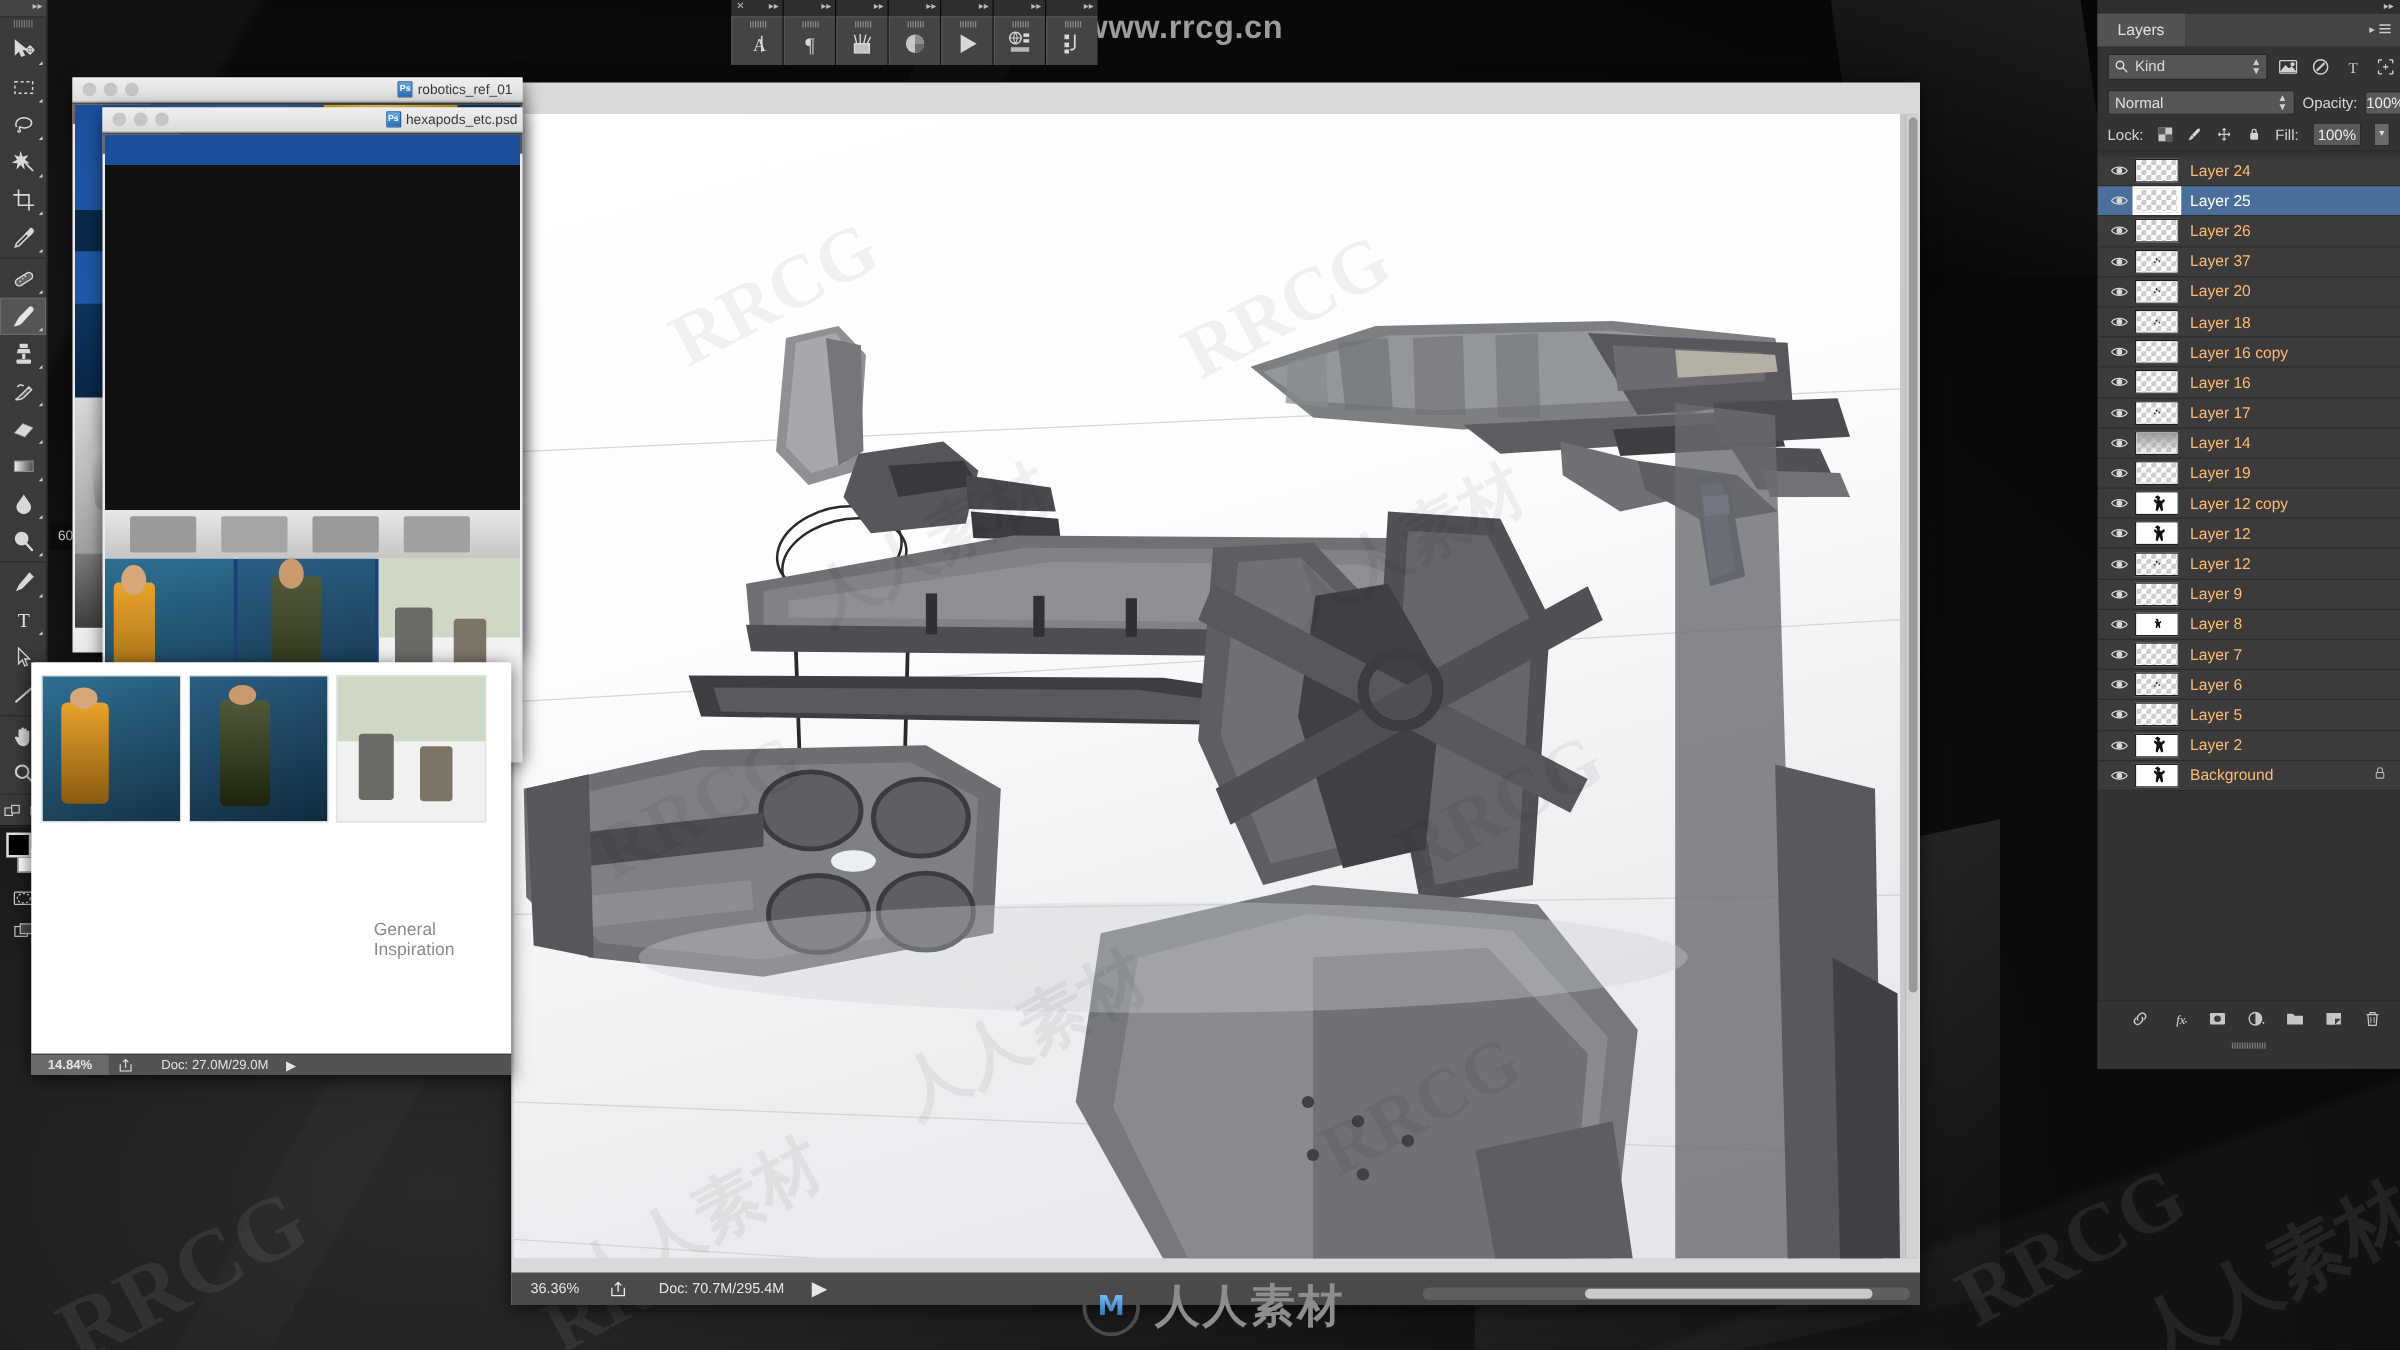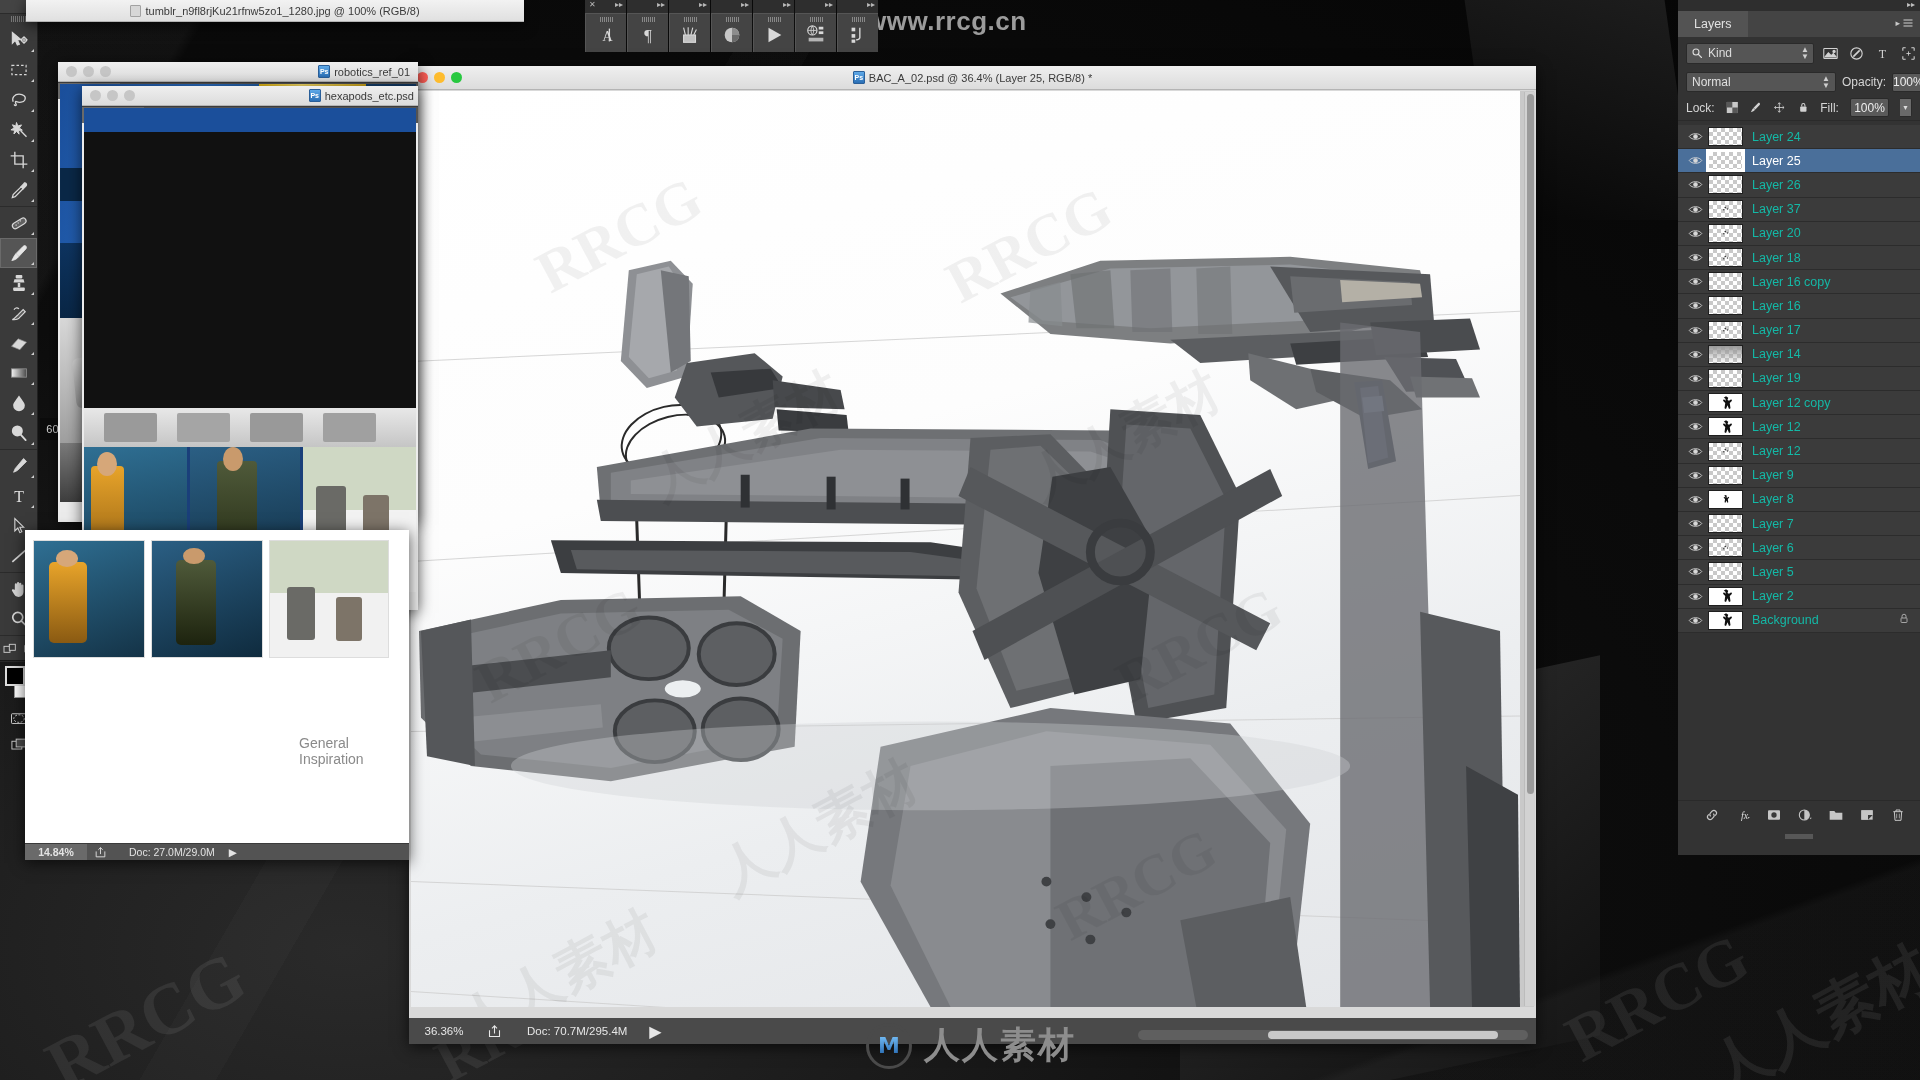--- a/index.html
+++ b/index.html
@@ -136,21 +136,21 @@
   .lrow.sel{background:#4a6f9a;}
   .lrow .eye{width:22px;display:flex;align-items:center;justify-content:center;}
   .lrow .eye svg{width:15px;height:11px;}
   .lrow .thumb{width:35px;height:19px;margin-left:2px;border:1px solid #1f1f1f;position:relative;overflow:hidden;background:#fff;}
   .lrow.sel .thumb{outline:2px solid #fff;outline-offset:0px;border-color:#fff;}
   .checker{position:absolute;inset:0;
     background-image:
       linear-gradient(45deg,#c9c9c9 25%,transparent 25%,transparent 75%,#c9c9c9 75%),
       linear-gradient(45deg,#c9c9c9 25%,transparent 25%,transparent 75%,#c9c9c9 75%);
     background-size:8px 8px; background-position:0 0,4px 4px; background-color:#fff;}
-  .lrow .nm{margin-left:9px;font-size:12.5px;color:#14b8a6;}
+  .lrow .nm{margin-left:9px;font-size:12.5px;color:#fdba74;}
   .lrow.sel .nm{color:#fff;}
   .lrow .lk{position:absolute;right:10px;opacity:.85;}
   .lrow .lk svg{width:12px;height:13px;}
   .mini{position:absolute;inset:0;display:flex;align-items:center;justify-content:center;}
   .mini svg{width:18px;height:16px;}
 
   .panelfoot{position:absolute;left:0;right:0;bottom:0;height:55px;background:#333;}
   .footicons{height:28px;display:flex;align-items:center;justify-content:flex-end;gap:15px;padding-right:14px;
     border-top:1px solid #2a2a2a;}
   .footicons svg{width:16px;height:16px;}
@@ -555,28 +555,20 @@
         <svg viewBox="0 0 24 24">
           <rect x="5" y="4" width="4" height="4" fill="#d8d8d8"></rect>
           <rect x="5" y="11" width="4" height="4" fill="#d8d8d8"></rect>
           <rect x="5" y="17" width="4" height="3.5" fill="#d8d8d8"></rect>
           <path d="M14 4 v11 a3 3 0 0 1-4 2" fill="none" stroke="#d8d8d8" stroke-width="1.5"></path>
         </svg>
         </div>
     </div>
   </div>
 
-  <div class="win" id="refA">
-    <div class="tbar">
-      <div class="ttitle">
-        <span class="jicon"></span>
-        <span>tumblr_n9fl8rjKu21rfnw5zo1_1280.jpg @ 100% (RGB/8)</span>
-      </div>
-    </div>
-  </div>
 
   <div class="win" id="win2">
     <div class="tbar">
       <div class="tlights">
         <span class="tl gray"></span>
         <span class="tl gray"></span>
         <span class="tl gray"></span>
       </div>
       <div class="ttitle" style="justify-content:flex-end;padding-right:8px;">
         <span class="psicon">Ps</span>
@@ -696,31 +688,20 @@
           <path d="M4 10 v10 h16 V10"></path>
             <path d="M12 15 V3 M8 7 l4-4 4 4"></path>
           </svg>
       </span>
       <span class="doc">Doc: 27.0M/29.0M</span>
       <span class="tri">▶</span>
     </div>
   </div>
 
   <div class="win" id="mainwin">
-    <div class="tbar">
-      <div class="tlights">
-        <span class="tl r"></span>
-        <span class="tl y"></span>
-        <span class="tl g"></span>
-      </div>
-      <div class="ttitle">
-        <span class="psicon">Ps</span>
-        <span>BAC_A_02.psd @ 36.4% (Layer 25, RGB/8) *</span>
-      </div>
-    </div>
 
     <div class="canvaswrap">
       <div id="canvas">
 
         <div class="guide" style="left:0;top:270px;width:1300px;transform:rotate(-2.6deg);"></div>
         <div class="guide" style="left:0;top:470px;width:1300px;transform:rotate(-3.4deg);"></div>
         <div class="guide" style="left:0;top:640px;width:1300px;transform:rotate(-0.8deg);"></div>
         <div class="guide" style="left:0;top:790px;width:1300px;transform:rotate(2.2deg);"></div>
         <div class="guide" style="left:0;top:900px;width:1300px;transform:rotate(3.6deg);"></div>
 

